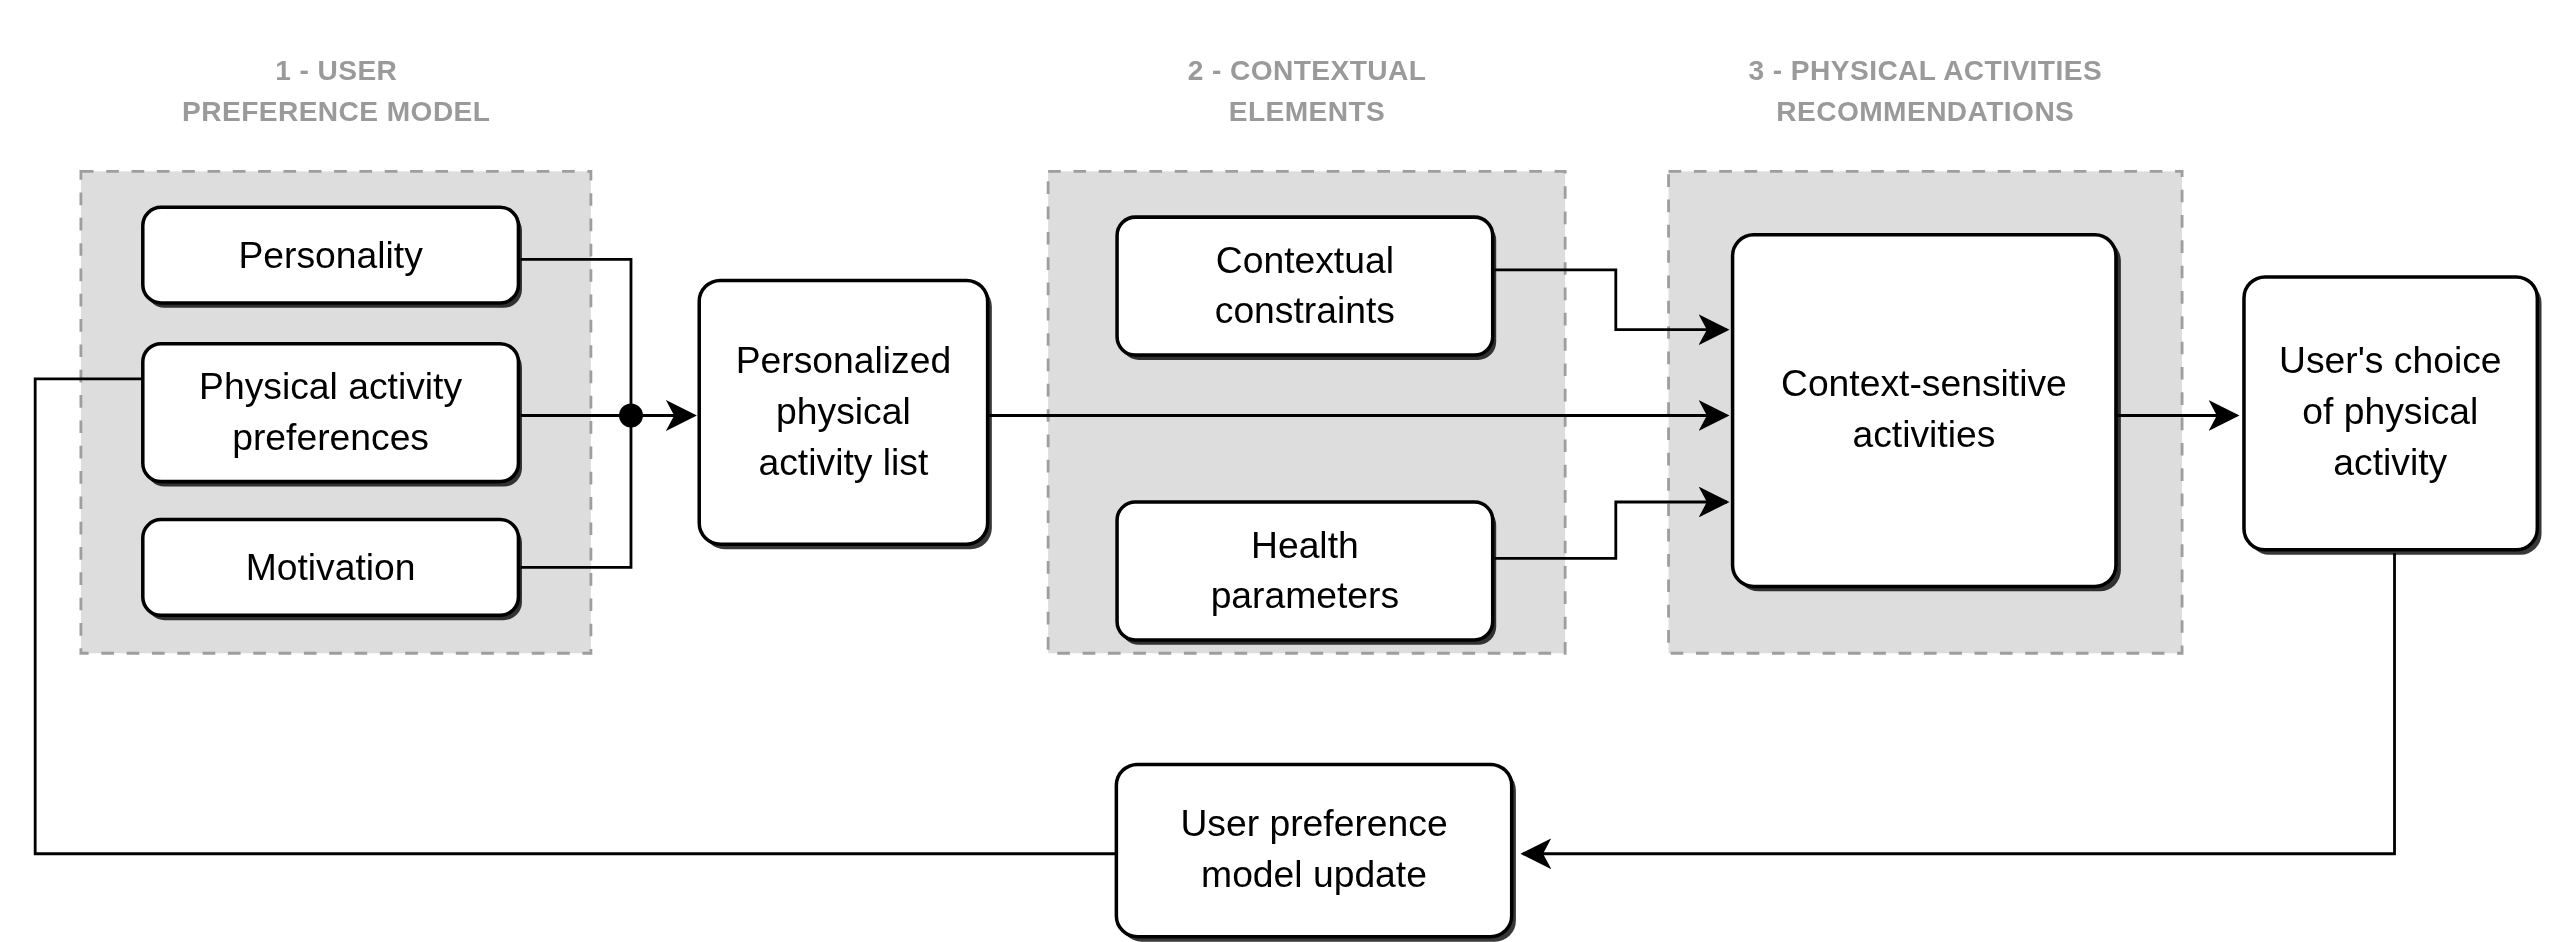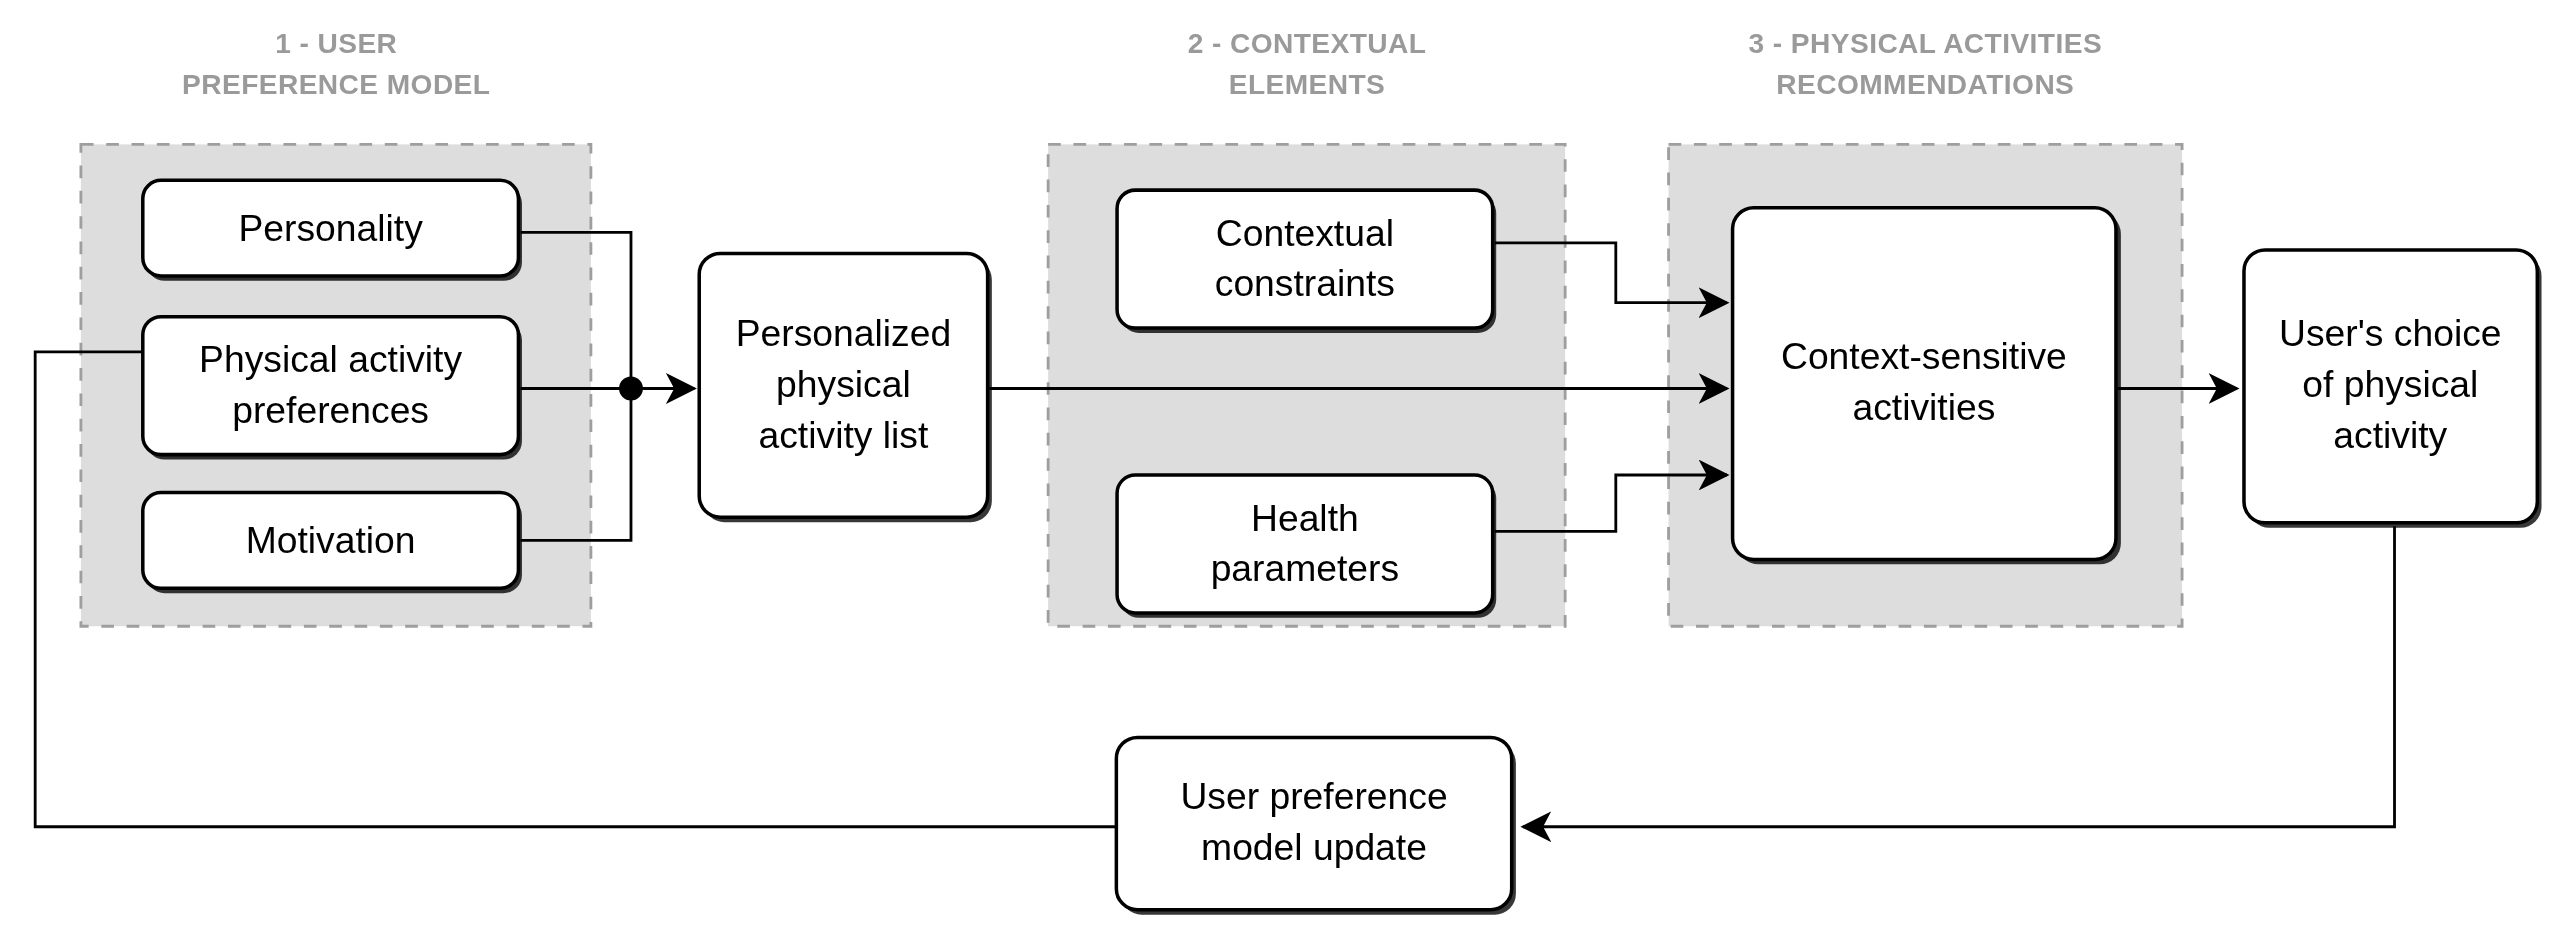--- a/index.html
+++ b/index.html
@@ -11,20 +11,21 @@
     width: 2576px;
     height: 943px;
     font-family: "Liberation Sans", sans-serif;
     overflow: hidden;
   }
   #diagram-root {
     position: relative;
     width: 2576px;
     height: 804px;
     background: #ffffff;
+    margin-top: 27px;
   }
   svg.canvas {
     position: absolute;
     top: 0;
     left: 0;
     width: 2576px;
     height: 943px;
   }
   
   .group-band {

